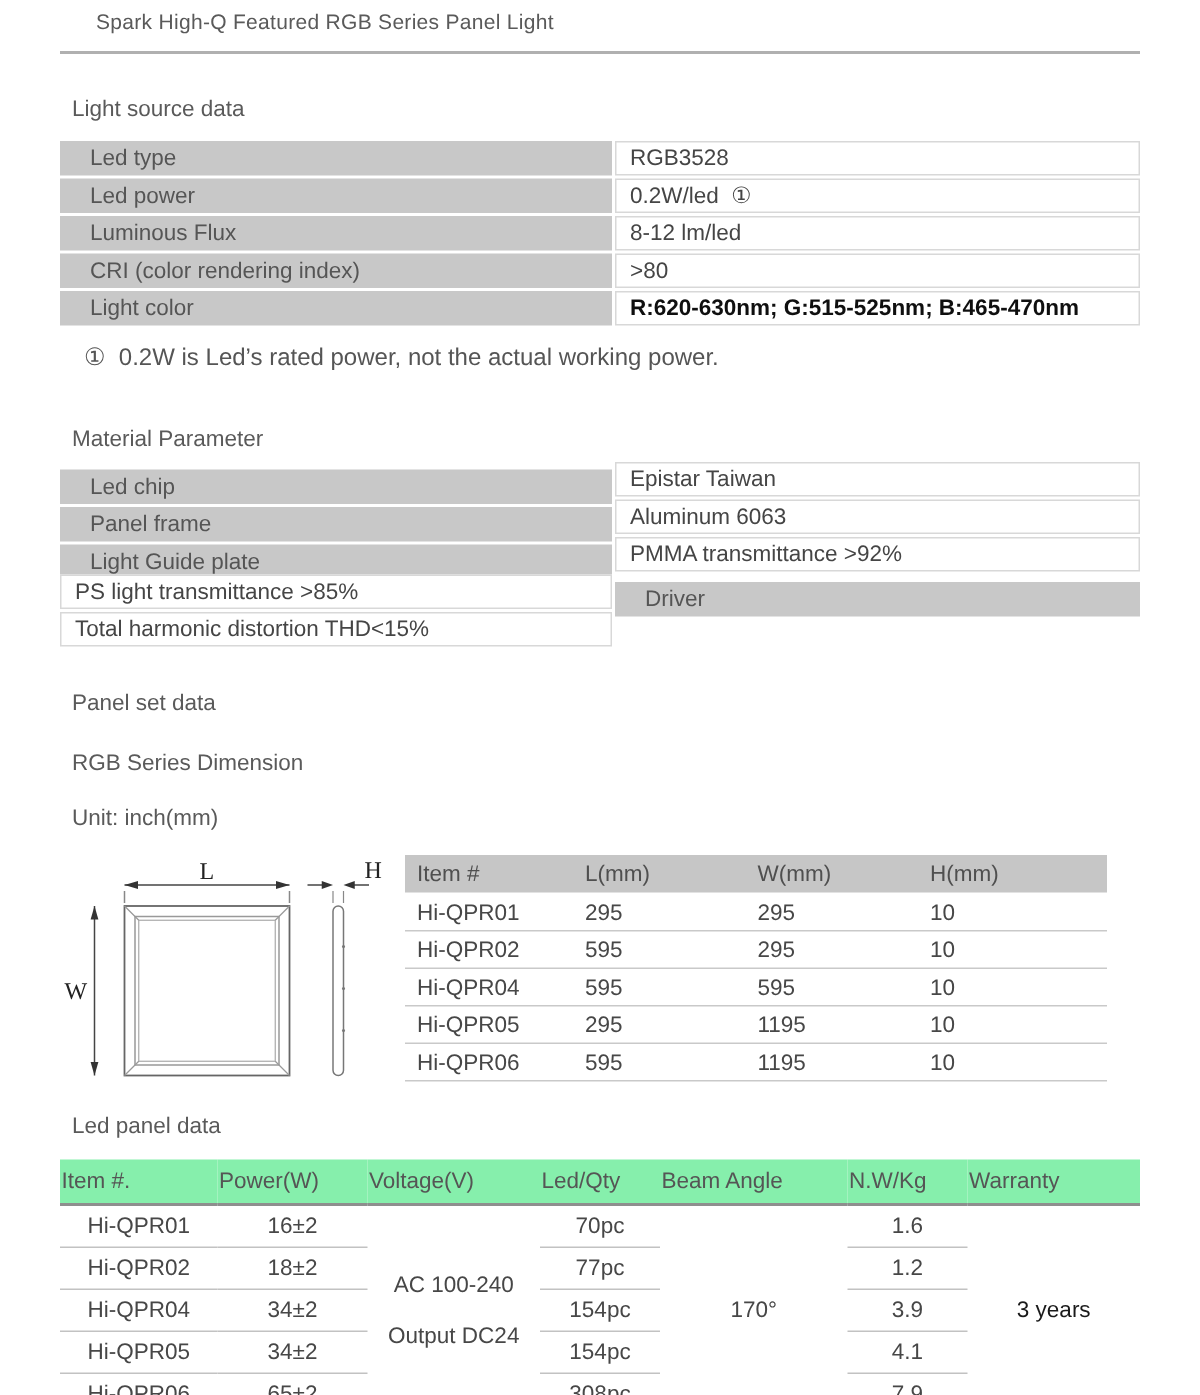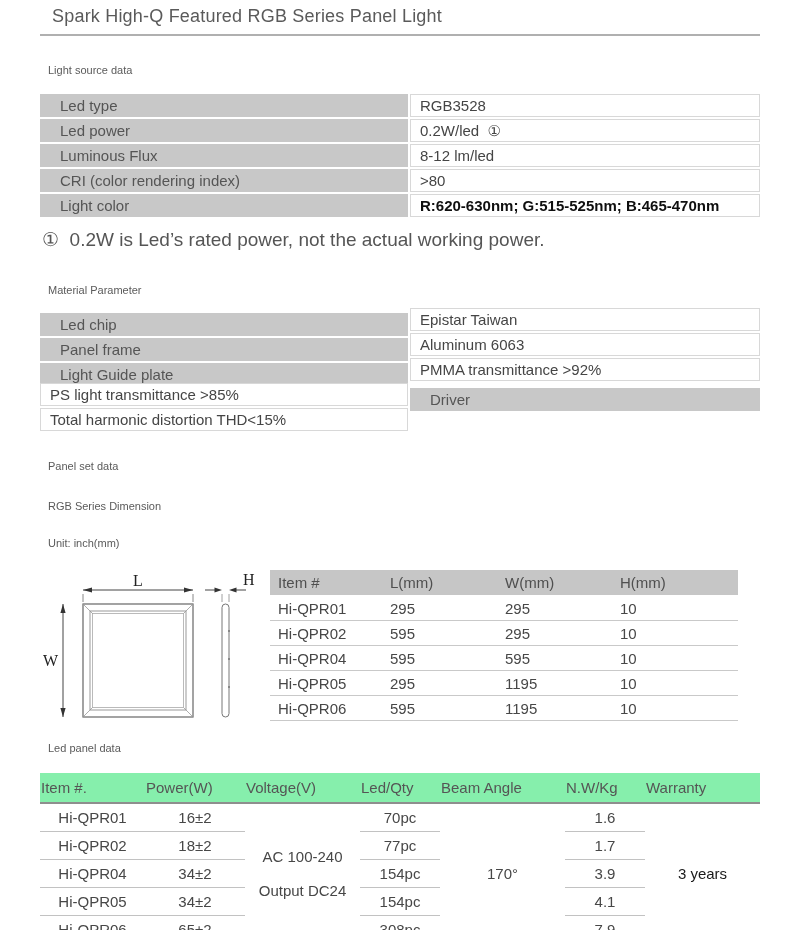--- a/index.html
+++ b/index.html
@@ -1,32 +1,32 @@
 <!DOCTYPE html>
 <html><head>
 <meta charset="utf-8">
 <style>
   html,body { margin:0; padding:0; background:#ffffff; }
   #page {
     position:relative; width:800px; height:930px; background:#ffffff;
     font-family:"Liberation Sans", sans-serif; color:#555; overflow:hidden;
   }
-  .doc-title { position:absolute; left:52px; top:6px; font-size:18px; color:#5a5a5a; letter-spacing:0.2px; }
+  .doc-title { position:absolute; left:64px; top:6px; font-size:14px; color:#5a5a5a; letter-spacing:0.2px; }
   .title-rule { position:absolute; left:40px; top:34px; width:720px; height:2px; background:#b0b0b0; }
 
-  .section-heading { position:absolute; left:48px; font-size:11px; color:#5a5a5a; }
+  .section-heading { position:absolute; left:48px; font-size:15px; color:#5a5a5a; }
 
   
   .spec-table { position:absolute; left:40px; width:720px; display:grid; grid-template-columns:368px 350px; gap:2px; font-size:15px; }
   .spec-table .lcell { box-sizing:border-box; background:#c8c8c8; color:#555; height:23px; line-height:23px; padding-left:20px; overflow:hidden; }
   .spec-table .rcell { box-sizing:border-box; border:1px solid #d8d8d8; background:#fff; color:#454545; height:23px; line-height:21px; padding-left:9px; white-space:pre; overflow:hidden; }
   .spec-table .bold-value { font-weight:bold; color:#0f0f0f; }
   .spec-table.material .rcell { transform:translateY(-5px); }
 
-  .note { position:absolute; left:42px; top:228px; font-size:19px; color:#555; white-space:pre-wrap; }
+  .note { position:absolute; left:56px; top:228px; font-size:16px; color:#555; white-space:pre-wrap; }
 
   
   .diagram { position:absolute; left:40px; top:565px; }
   .dlabel { font-family:"Liberation Serif", serif; font-size:16px; fill:#222; }
 
   
   .dim-table { position:absolute; left:270px; top:570px; width:468px; font-size:15px; color:#474747; }
   .dim-header, .dim-row { display:grid; grid-template-columns:112px 115px 115px 126px; height:25px; line-height:25px; box-sizing:border-box; }
   .dim-header > div, .dim-row > div { padding-left:8px; overflow:hidden; }
   .dim-header { background:#c6c6c6; color:#4f4f4f; margin-bottom:1px; }
@@ -199,21 +199,21 @@
         </td>
         <td class="u">70pc</td>
         <td rowspan="5">170°</td>
         <td class="u">1.6</td>
         <td rowspan="5" class="w-cell">3 years</td>
       </tr>
       <tr>
         <td class="u">Hi-QPR02</td>
         <td class="u">18±2</td>
         <td class="u">77pc</td>
-        <td class="u">1.7</td>
+        <td class="u">1.2</td>
       </tr>
       <tr>
         <td class="u">Hi-QPR04</td>
         <td class="u">34±2</td>
         <td class="u">154pc</td>
         <td class="u">3.9</td>
       </tr>
       <tr>
         <td class="u">Hi-QPR05</td>
         <td class="u">34±2</td>

